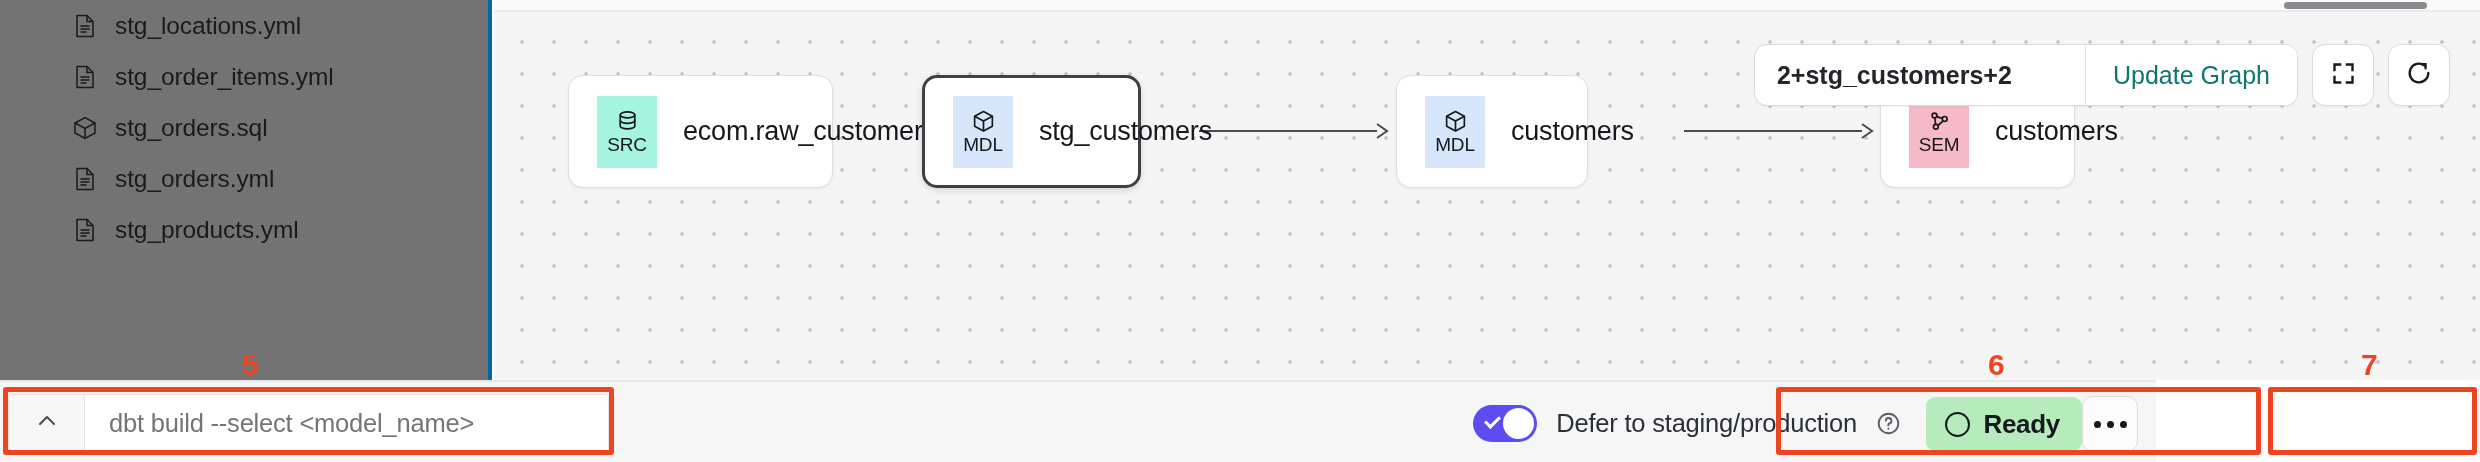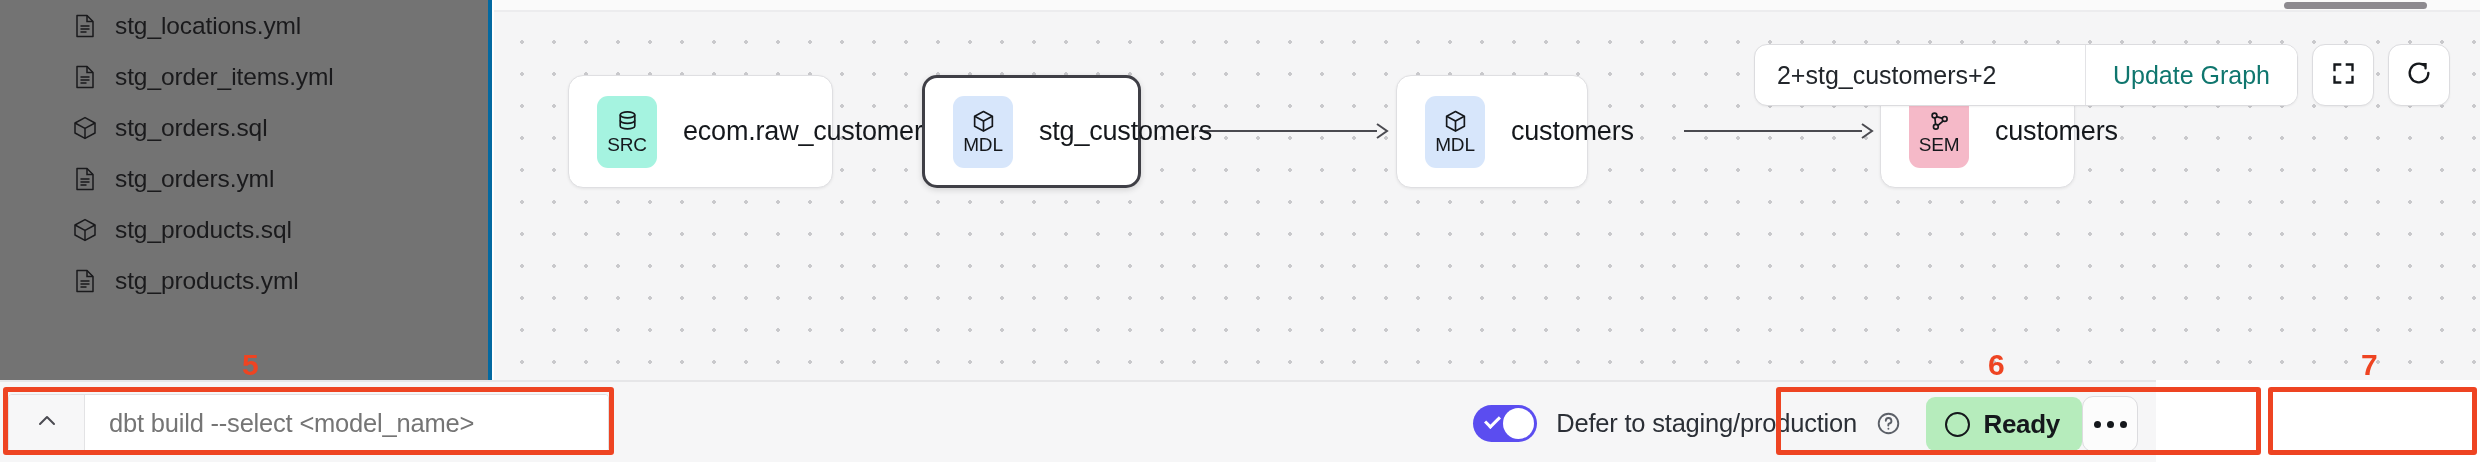--- a/index.html
+++ b/index.html
@@ -74,21 +74,21 @@
     border: 1.5px solid #dcdcdf;
     border-radius: 13px;
     height: 62px;
     box-shadow: 0 1px 2px rgba(0,0,0,.05);
     overflow: hidden;
   }
   #graph-selector-input {
     border: 0; outline: 0; background: transparent;
     width: 330px; padding: 0 22px;
     font-family: "Liberation Sans", sans-serif;
-    font-size: 25px; color: #22262b;
+    font-size: 25px; color: #22262b; font-weight: bold;
   }
   #update-graph-btn {
     border: 0; border-left: 1.5px solid #e3e3e6;
     background: #ffffff;
     padding: 0 27px;
     font-family: "Liberation Sans", sans-serif;
     font-size: 25px; color: #0f766e;
     cursor: pointer; white-space: nowrap;
   }
   .tb-icon-btn {
@@ -113,21 +113,21 @@
     gap: 26px;
     box-shadow: 0 1px 3px rgba(0,0,0,.07);
     cursor: pointer;
   }
   .node.selected {
     border: 3px solid #3f3f46;
     box-shadow: 0 2px 6px rgba(0,0,0,.14);
   }
   .badge {
     width: 60px; height: 72px;
-    border-radius: 11px;
+    border-radius: 1px;
     display: flex; flex-direction: column;
     align-items: center; justify-content: center;
     gap: 1px; flex: 0 0 60px;
   }
   .badge svg { display: block; }
   .badge-text {
     font-size: 19px; font-weight: 400;
     color: #15181c; letter-spacing: -0.2px;
     line-height: 1;
   }
@@ -273,30 +273,20 @@
     </div>
     <div class="file-row">
       <span class="file-ico">
         <svg viewBox="0 0 26 26" width="26" height="26" fill="none" stroke="#1a1a1c" stroke-width="1.5">
           <path d="M5 2.5h10l6 6v15H5z" stroke-linejoin="round"></path>
             <path d="M15 2.5v6h6"></path>
           <path d="M8.5 13h9M8.5 16h9M8.5 19h6"></path>
         </svg>
       </span>
       <span class="file-label">stg_orders.yml</span>
-    </div>
-    <div class="file-row">
-      <span class="file-ico">
-        <svg viewBox="0 0 26 26" width="26" height="26" fill="none" stroke="#1a1a1c" stroke-width="1.5" stroke-linejoin="round">
-          <path d="M13 2.6 23 8v10l-10 5.4L3 18V8z"></path>
-            <path d="M3 8l10 5.4L23 8"></path>
-            <path d="M13 13.4v10"></path>
-        </svg>
-      </span>
-      <span class="file-label">stg_products.sql</span>
     </div>
     <div class="file-row">
       <span class="file-ico">
         <svg viewBox="0 0 26 26" width="26" height="26" fill="none" stroke="#1a1a1c" stroke-width="1.5">
           <path d="M5 2.5h10l6 6v15H5z" stroke-linejoin="round"></path>
             <path d="M15 2.5v6h6"></path>
           <path d="M8.5 13h9M8.5 16h9M8.5 19h6"></path>
         </svg>
       </span>
       <span class="file-label">stg_products.yml</span>

